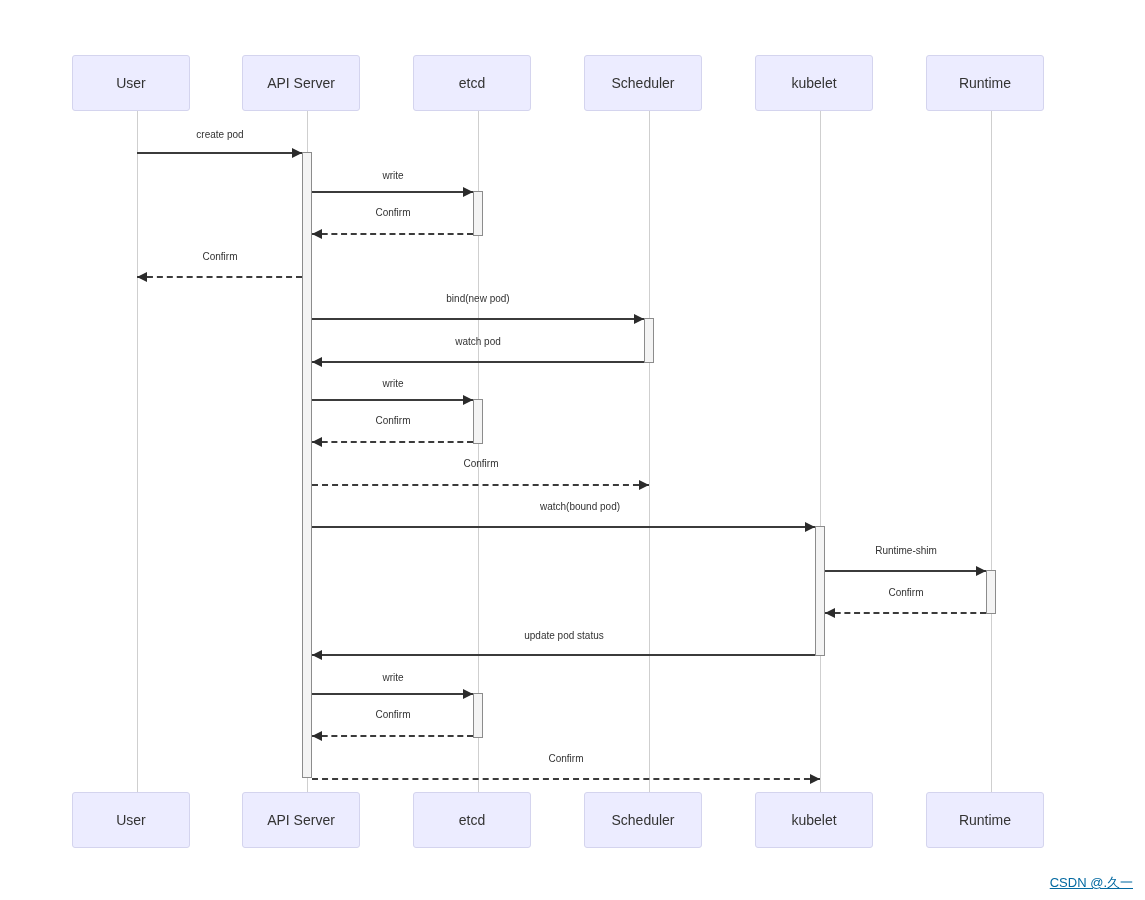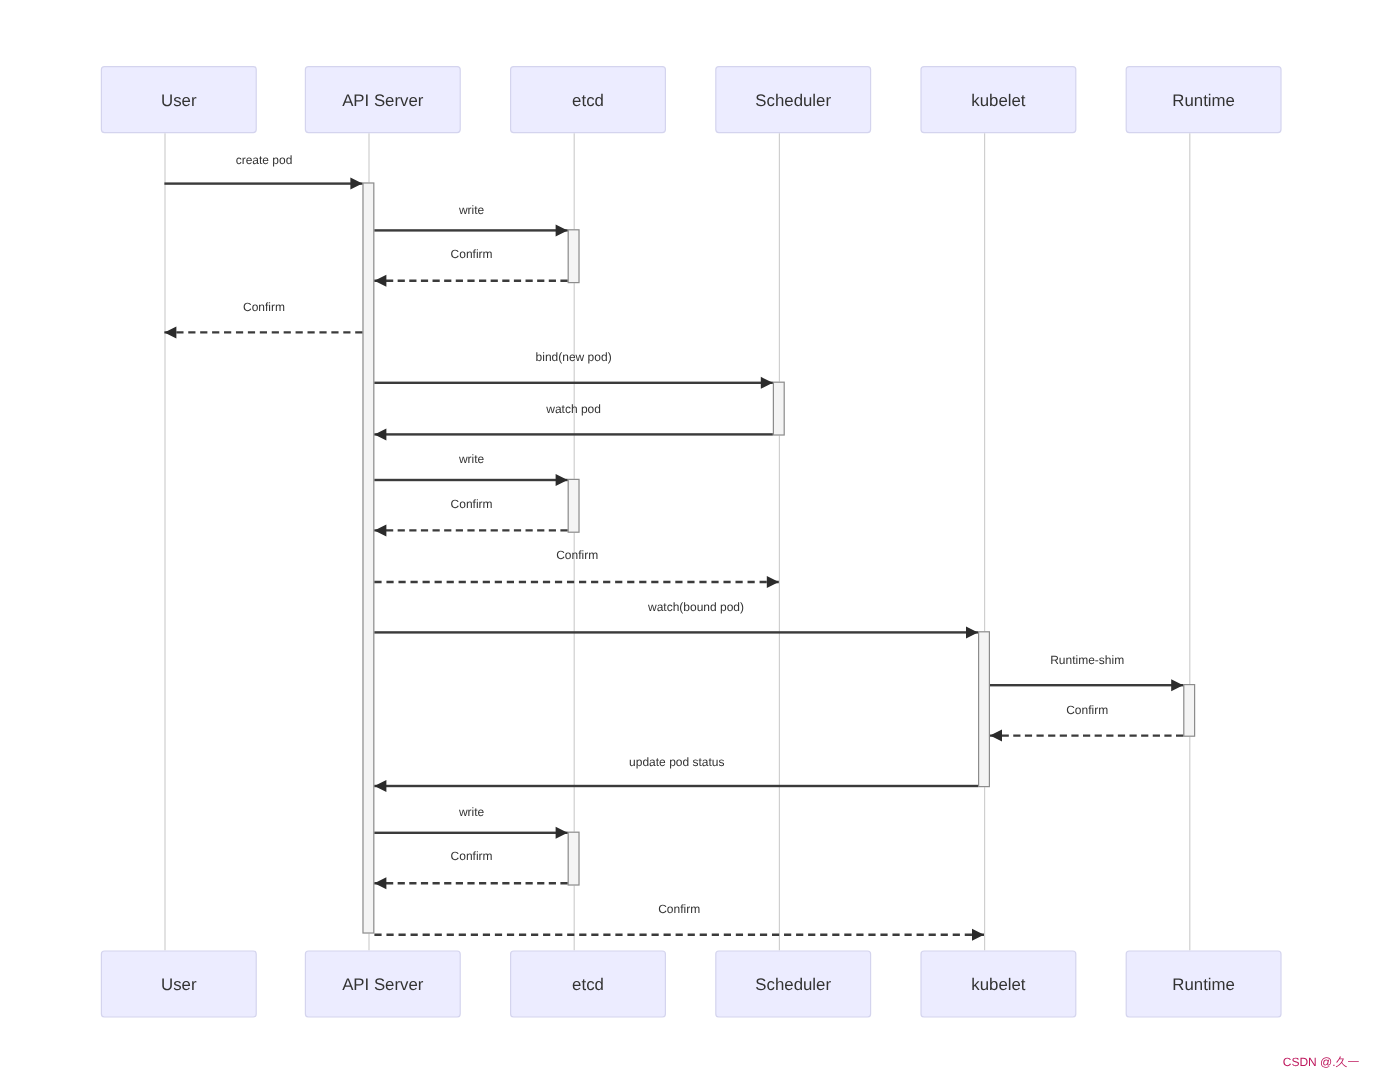--- a/index.html
+++ b/index.html
@@ -12,27 +12,27 @@
   }
   .canvas { position: absolute; left: 0; top: 0; width: 1145px; height: 900px; }
 
   .lifeline {
     position: absolute;
     top: 111px; height: 681px; width: 1px;
     background: #cfcfcf;
   }
   .actor-box {
     position: absolute;
-    width: 130px; height: 56px;
+    width: 118px; height: 56px;
     background: #ECECFF;
     border: 1px solid #d4d4ee;
     border-radius: 3px;
     box-sizing: border-box;
     display: flex; align-items: center; justify-content: center;
-    font-size: 14px; color: #333; margin-left: 12px;
+    font-size: 14px; color: #333;
   }
   .activation {
     position: absolute;
     width: 10px;
     background: #f4f4f4;
     border: 1px solid #8c8c8c;
     box-sizing: border-box;
   }
   .msg-line {
     position: absolute;
@@ -51,22 +51,23 @@
     width: 0; height: 0;
     border-top: 5px solid transparent;
     border-bottom: 5px solid transparent;
   }
   .arrowhead.right { border-left: 10px solid #2b2b2b; }
   .arrowhead.left  { border-right: 10px solid #2b2b2b; }
 
   .watermark {
     position: absolute;
     right: 12px; bottom: 8px;
-    font-size: 10px;
-    color: #be185d;
+    font-size: 13px;
+    color: #0369a1;
+    text-decoration: underline;
   }
 </style>
 </head>
 <body>
 
 <div class="canvas">
 
   <div class="lifeline" style="left:137px"></div>
   <div class="lifeline" style="left:307px"></div>
   <div class="lifeline" style="left:478px"></div>

